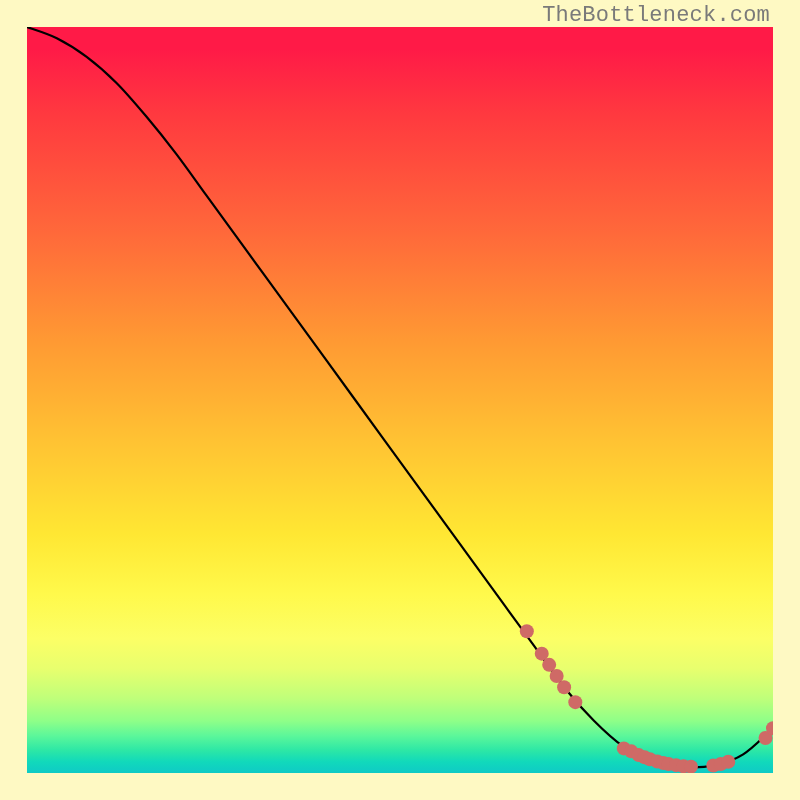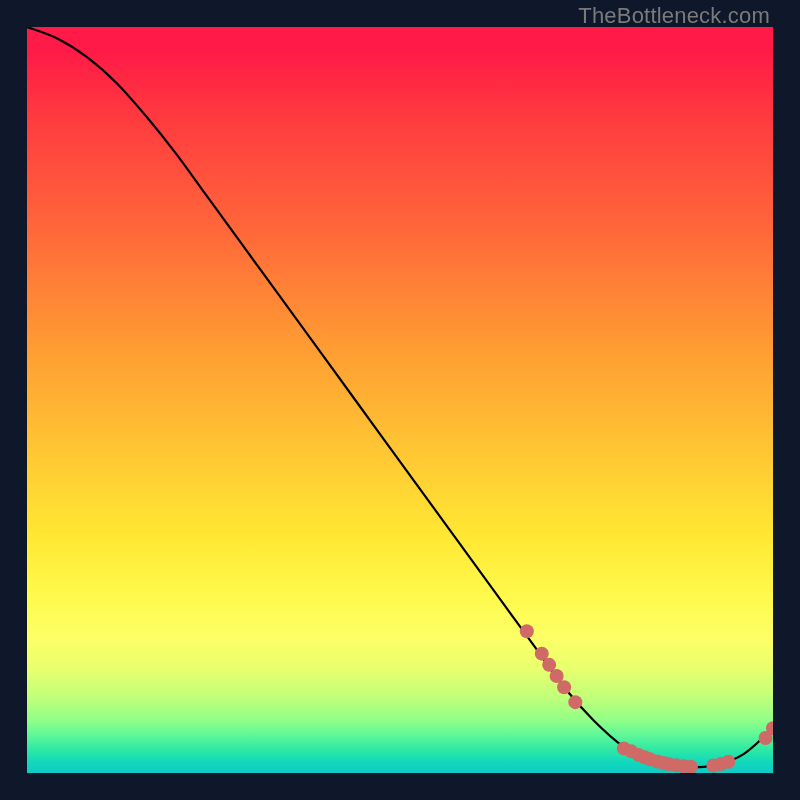--- a/index.html
+++ b/index.html
@@ -8,21 +8,22 @@
     width: 800px;
     height: 800px;
     background: #000;
     overflow: hidden;
     font-family: Arial, Helvetica, sans-serif;
   }
   .stage {
     position: relative;
     width: 800px;
     height: 800px;
-    background: #0f172a;
+    background: #fef9c3;
+    font-family: Liberation Mono, monospace;
   }
   .plot {
     position: absolute;
     left: 27px;
     top: 27px;
     width: 746px;
     height: 746px;
     overflow: hidden;
   }
   .gradient {

